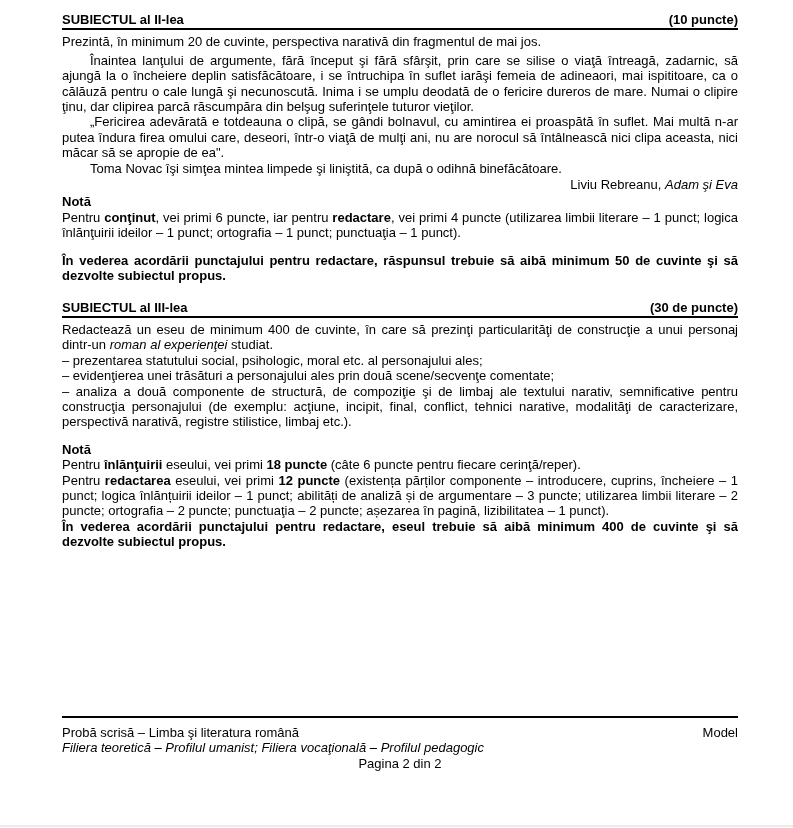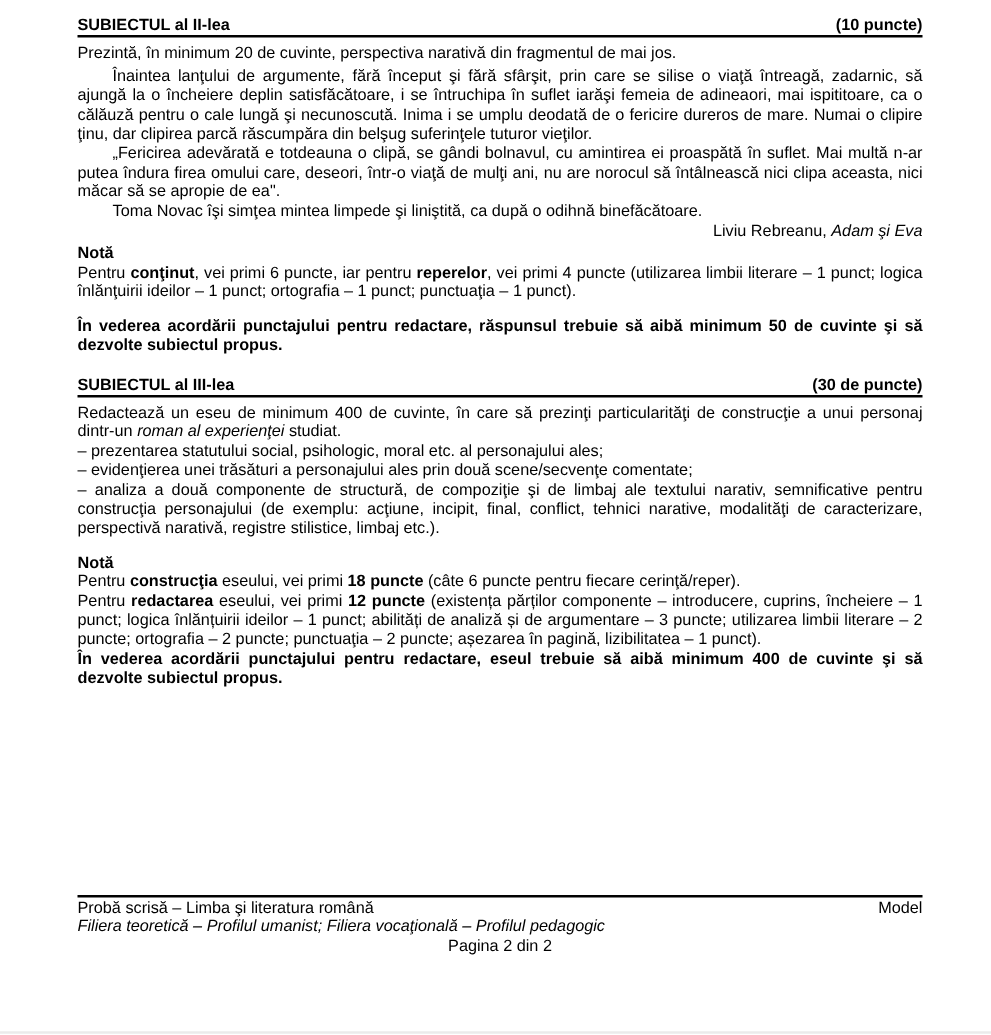--- a/index.html
+++ b/index.html
@@ -35,21 +35,21 @@
   .note-label { font-weight:bold; margin-top:2px; text-align:left; }
   .requirement { font-weight:bold; margin-top:12px; }
   .sec3 { margin-top:16px; }
   .guidelines-intro { margin-top:14px; text-align:left; }
   .note2 { margin-top:12px; }
   .footer {
     position:absolute;
     left:62px; right:55px;
     top:716px;
     border-top:2px solid #000;
-    padding-top:0;
+    padding-top:7px;
     font-size:13px;
     line-height:15.4px;
   }
   .footer-row1 { display:flex; justify-content:space-between; }
   .footer-row2 { font-style:italic; }
   .footer-row3 { text-align:center; }
   .page-edge {
     position:absolute;
     left:0; bottom:1px;
     width:100%; height:2px;
@@ -70,37 +70,37 @@
 
   <div class="quote-block">
     <p class="quote">Înaintea lanţului de argumente, fără început şi fără sfârşit, prin care se silise o viaţă întreagă, zadarnic, să ajungă la o încheiere deplin satisfăcătoare, i se întruchipa în suflet iarăşi femeia de adineaori, mai ispititoare, ca o călăuză pentru o cale lungă şi necunoscută. Inima i se umplu deodată de o fericire dureros de mare. Numai o clipire ţinu, dar clipirea parcă răscumpăra din belşug suferinţele tuturor vieţilor.</p>
     <p class="quote">„Fericirea adevărată e totdeauna o clipă, se gândi bolnavul, cu amintirea ei proaspătă în suflet. Mai multă n-ar putea îndura firea omului care, deseori, într-o viaţă de mulţi ani, nu are norocul să întâlnească nici clipa aceasta, nici măcar să se apropie de ea".</p>
     <p class="quote">Toma Novac îşi simţea mintea limpede şi liniştită, ca după o odihnă binefăcătoare.</p>
   </div>
 
   <p class="attribution"><span>Liviu Rebreanu, </span><span class="work">Adam şi Eva</span></p>
 
   <p class="note-label">Notă</p>
-  <p><span>Pentru </span><span style="font-weight: bold;">conţinut</span><span>, vei primi 6 puncte, iar pentru </span><span style="font-weight: bold;">reperelor</span><span>, vei primi 4 puncte (utilizarea limbii literare – 1 punct; logica înlănţuirii ideilor – 1 punct; ortografia – 1 punct; punctuaţia – 1 punct).</span></p>
+  <p><span>Pentru </span><span style="font-weight: bold;">conţinut</span><span>, vei primi 6 puncte, iar pentru </span><span style="font-weight: bold;">redactare</span><span>, vei primi 4 puncte (utilizarea limbii literare – 1 punct; logica înlănţuirii ideilor – 1 punct; ortografia – 1 punct; punctuaţia – 1 punct).</span></p>
 
   <p class="requirement">În vederea acordării punctajului pentru redactare, răspunsul trebuie să aibă minimum 50 de cuvinte şi să dezvolte subiectul propus.</p>
 
   <div class="sec-heading sec3">
     <span>SUBIECTUL al III-lea</span>
     <span class="pts">(30 de puncte)</span>
   </div>
 
   <p class="task"><span>Redactează un eseu de minimum 400 de cuvinte, în care să prezinţi particularităţi de construcţie a unui personaj dintr-un </span><span style="font-style: italic;">roman al experienţei</span><span> studiat.</span></p>
 
   <p>– prezentarea statutului social, psihologic, moral etc. al personajului ales;</p>
   <p>– evidenţierea unei trăsături a personajului ales prin două scene/secvenţe comentate;</p>
   <p>– analiza a două componente de structură, de compoziţie şi de limbaj ale textului narativ, semnificative pentru construcţia personajului (de exemplu: acţiune, incipit, final, conflict, tehnici narative, modalităţi de caracterizare, perspectivă narativă, registre stilistice, limbaj etc.).</p>
 
   <p class="note-label note2">Notă</p>
-  <p><span>Pentru </span><span style="font-weight: bold;">construcţia</span><span> eseului, vei primi </span><span style="font-weight: bold;">18 puncte</span><span> (câte 6 puncte pentru fiecare cerinţă/reper).</span></p>
+  <p><span>Pentru </span><span style="font-weight: bold;">înlănţuirii</span><span> eseului, vei primi </span><span style="font-weight: bold;">18 puncte</span><span> (câte 6 puncte pentru fiecare cerinţă/reper).</span></p>
   <p><span>Pentru </span><span style="font-weight: bold;">redactarea</span><span> eseului, vei primi </span><span style="font-weight: bold;">12 puncte</span><span> (existența părților componente – introducere, cuprins, încheiere – 1 punct; logica înlănțuirii ideilor – 1 punct; abilități de analiză și de argumentare – 3 puncte; utilizarea limbii literare – 2 puncte; ortografia – 2 puncte; punctuaţia – 2 puncte; așezarea în pagină, lizibilitatea – 1 punct).</span></p>
 
   <p class="requirement" style="margin-top:0;">În vederea acordării punctajului pentru redactare, eseul trebuie să aibă minimum 400 de cuvinte şi să dezvolte subiectul propus.</p>
 
 </div>
 
 <div class="footer">
   <div class="footer-row1">
     <span>Probă scrisă – Limba şi literatura română</span>
     <span>Model</span>

